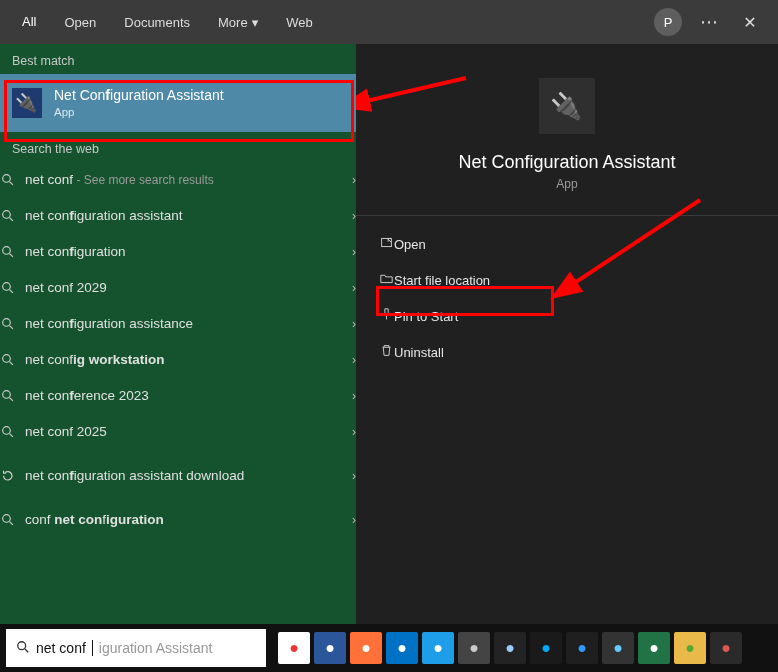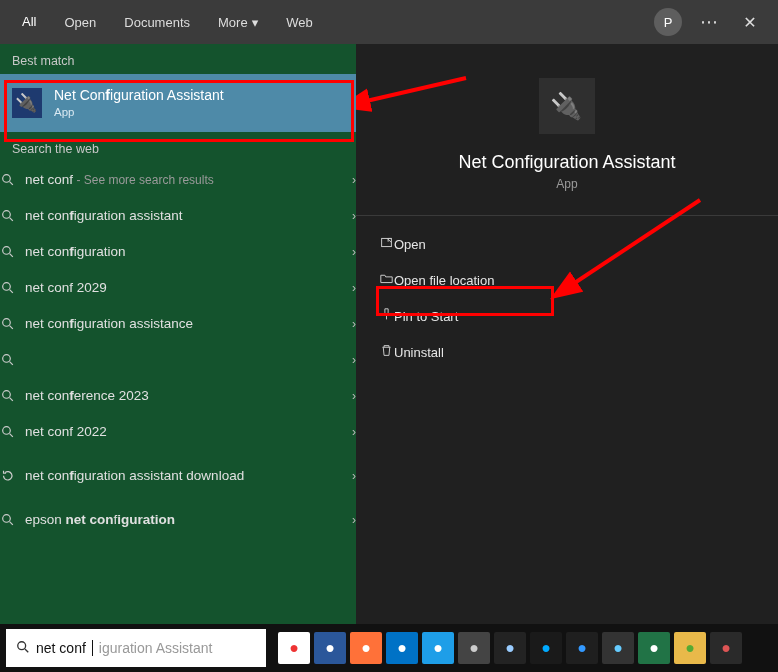--- a/index.html
+++ b/index.html
@@ -249,20 +249,21 @@
           <span class="chev">›</span>
         </div>
         <div class="result-row">
           <div class="result-left">
             <span class="icon-search">
               <svg viewBox="0 0 16 16">
                 <circle cx="6.5" cy="6.5" r="4.5" fill="none" stroke="#ccc" stroke-width="1.4"></circle>
                 <line x1="10.2" y1="10.2" x2="14" y2="14" stroke="#ccc" stroke-width="1.4"></line>
               </svg>
             </span>
+            <span class="q"><span>net conf</span><b>ig workstation</b></span>
           </div>
           <span class="chev">›</span>
         </div>
         <div class="result-row">
           <div class="result-left">
             <span class="icon-search">
               <svg viewBox="0 0 16 16">
                 <circle cx="6.5" cy="6.5" r="4.5" fill="none" stroke="#ccc" stroke-width="1.4"></circle>
                 <line x1="10.2" y1="10.2" x2="14" y2="14" stroke="#ccc" stroke-width="1.4"></line>
               </svg>
@@ -272,21 +273,21 @@
           <span class="chev">›</span>
         </div>
         <div class="result-row">
           <div class="result-left">
             <span class="icon-search">
               <svg viewBox="0 0 16 16">
                 <circle cx="6.5" cy="6.5" r="4.5" fill="none" stroke="#ccc" stroke-width="1.4"></circle>
                 <line x1="10.2" y1="10.2" x2="14" y2="14" stroke="#ccc" stroke-width="1.4"></line>
               </svg>
             </span>
-            <span class="q"><span>net conf</span><b> </b><span>2022</span></span>
+            <span class="q"><span>net conf</span><b> </b><span>2025</span></span>
           </div>
           <span class="chev">›</span>
         </div>
         <div class="result-row tall">
           <div class="result-left">
             <span class="icon-refresh">
               <svg viewBox="0 0 16 16">
                 <path d="M3 8a5 5 0 1 0 1.7-3.7" fill="none" stroke="#ccc" stroke-width="1.4"></path>
                 <path d="M3 2v3h3" fill="none" stroke="#ccc" stroke-width="1.4"></path>
               </svg>
@@ -296,21 +297,21 @@
           <span class="chev">›</span>
         </div>
         <div class="result-row">
           <div class="result-left">
             <span class="icon-search">
               <svg viewBox="0 0 16 16">
                 <circle cx="6.5" cy="6.5" r="4.5" fill="none" stroke="#ccc" stroke-width="1.4"></circle>
                 <line x1="10.2" y1="10.2" x2="14" y2="14" stroke="#ccc" stroke-width="1.4"></line>
               </svg>
             </span>
-            <span class="q"><span>epson</span><b> net con</b><span>f</span><b>iguration</b></span>
+            <span class="q"><span>conf</span><b> net con</b><span>f</span><b>iguration</b></span>
           </div>
           <span class="chev">›</span>
         </div>
       </div>
   </div>
 
   <div class="right">
     <div class="preview-head">
       <div class="app-tile">🔌</div>
       <div class="app-title">Net Configuration Assistant</div>
@@ -322,21 +323,21 @@
               <rect x="2" y="3" width="12" height="10" fill="none" stroke="#ccc" stroke-width="1.2"></rect>
               <path d="M9 3l5 5" stroke="#ccc" stroke-width="1.2"></path>
               <path d="M14 3h-4v4" fill="none" stroke="#ccc" stroke-width="1.2"></path>
             </svg></span>
           <span>Open</span>
         </div>
         <div class="action">
           <span class="aicon"><svg viewBox="0 0 16 16">
               <path d="M1 4h5l1 2h8v7H1z" fill="none" stroke="#ccc" stroke-width="1.2"></path>
             </svg></span>
-          <span>Open file location</span>
+          <span>Start file location</span>
         </div>
         <div class="action">
           <span class="aicon"><svg viewBox="0 0 16 16">
               <path d="M6 1h4v5l2 2H4l2-2zM8 8v6" fill="none" stroke="#ccc" stroke-width="1.2"></path>
             </svg></span>
           <span>Pin to Start</span>
         </div>
         <div class="action">
           <span class="aicon"><svg viewBox="0 0 16 16">
               <path d="M3 4h10M5 4V2h6v2M4 4l1 10h6l1-10" fill="none" stroke="#ccc" stroke-width="1.2"></path>

